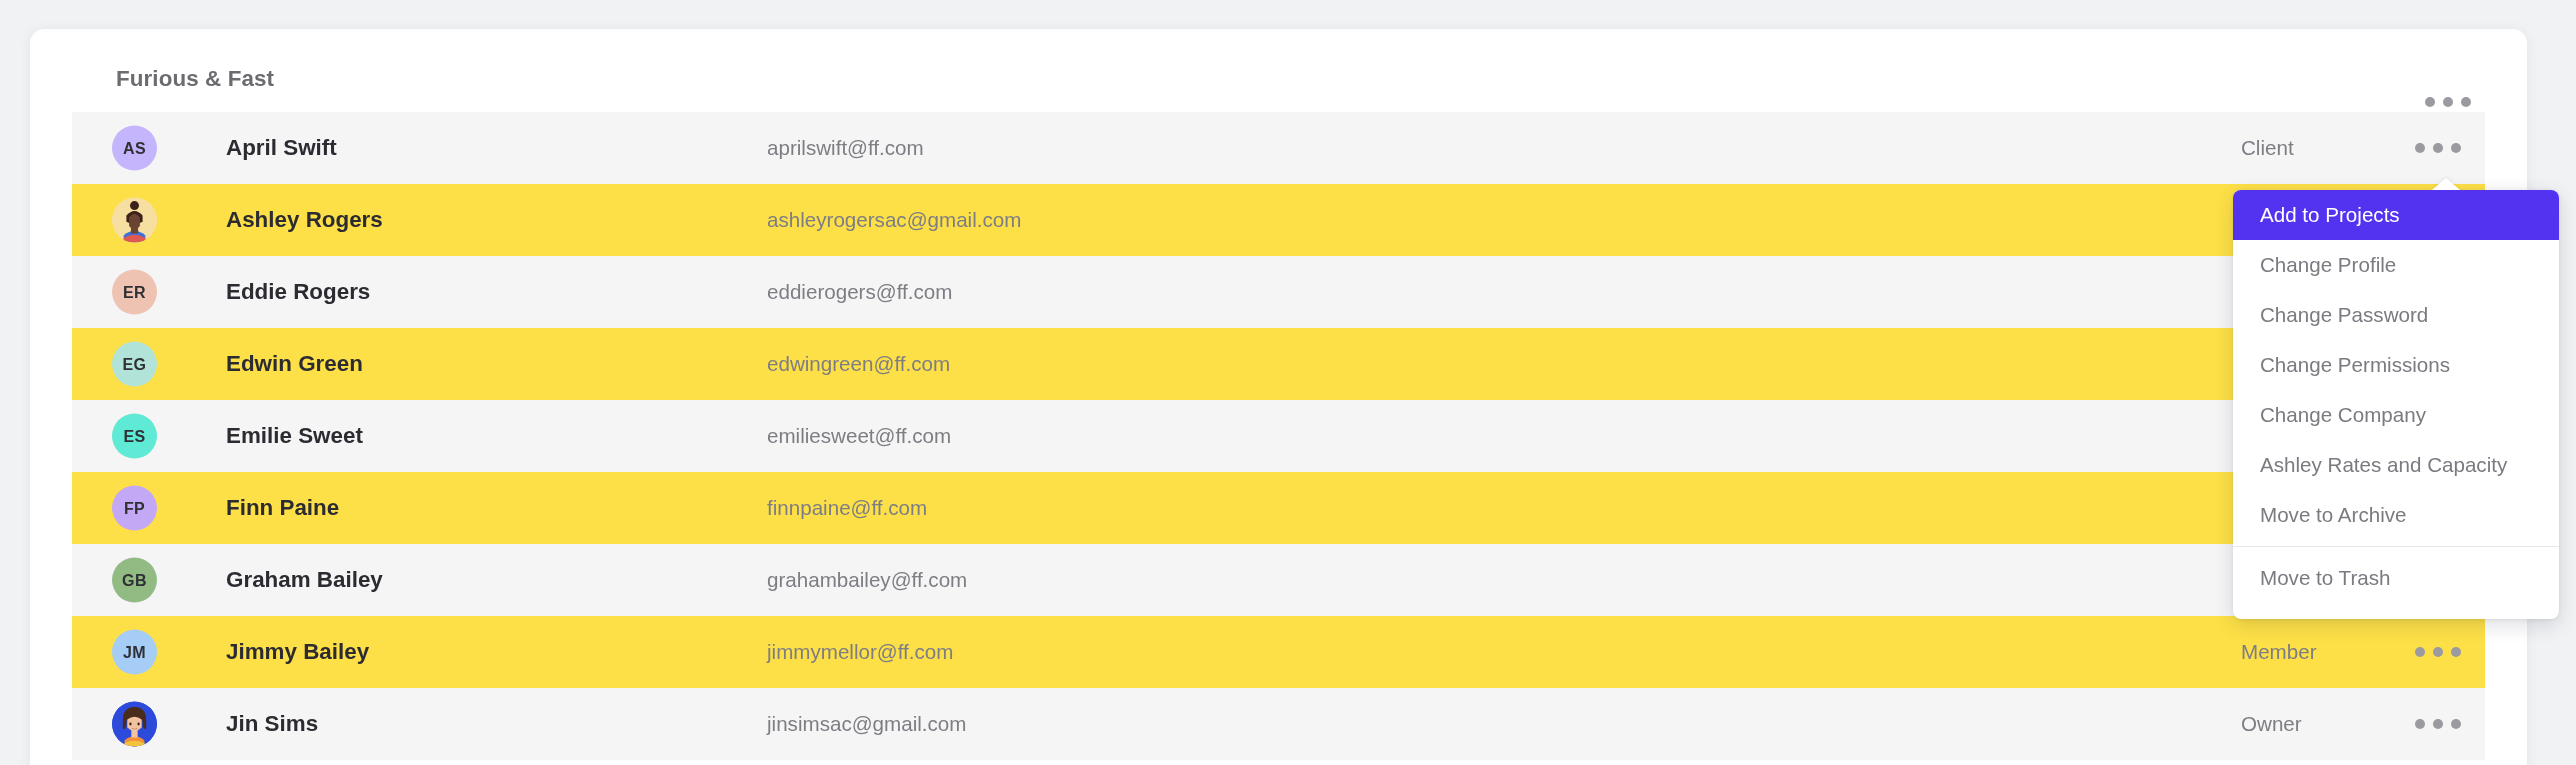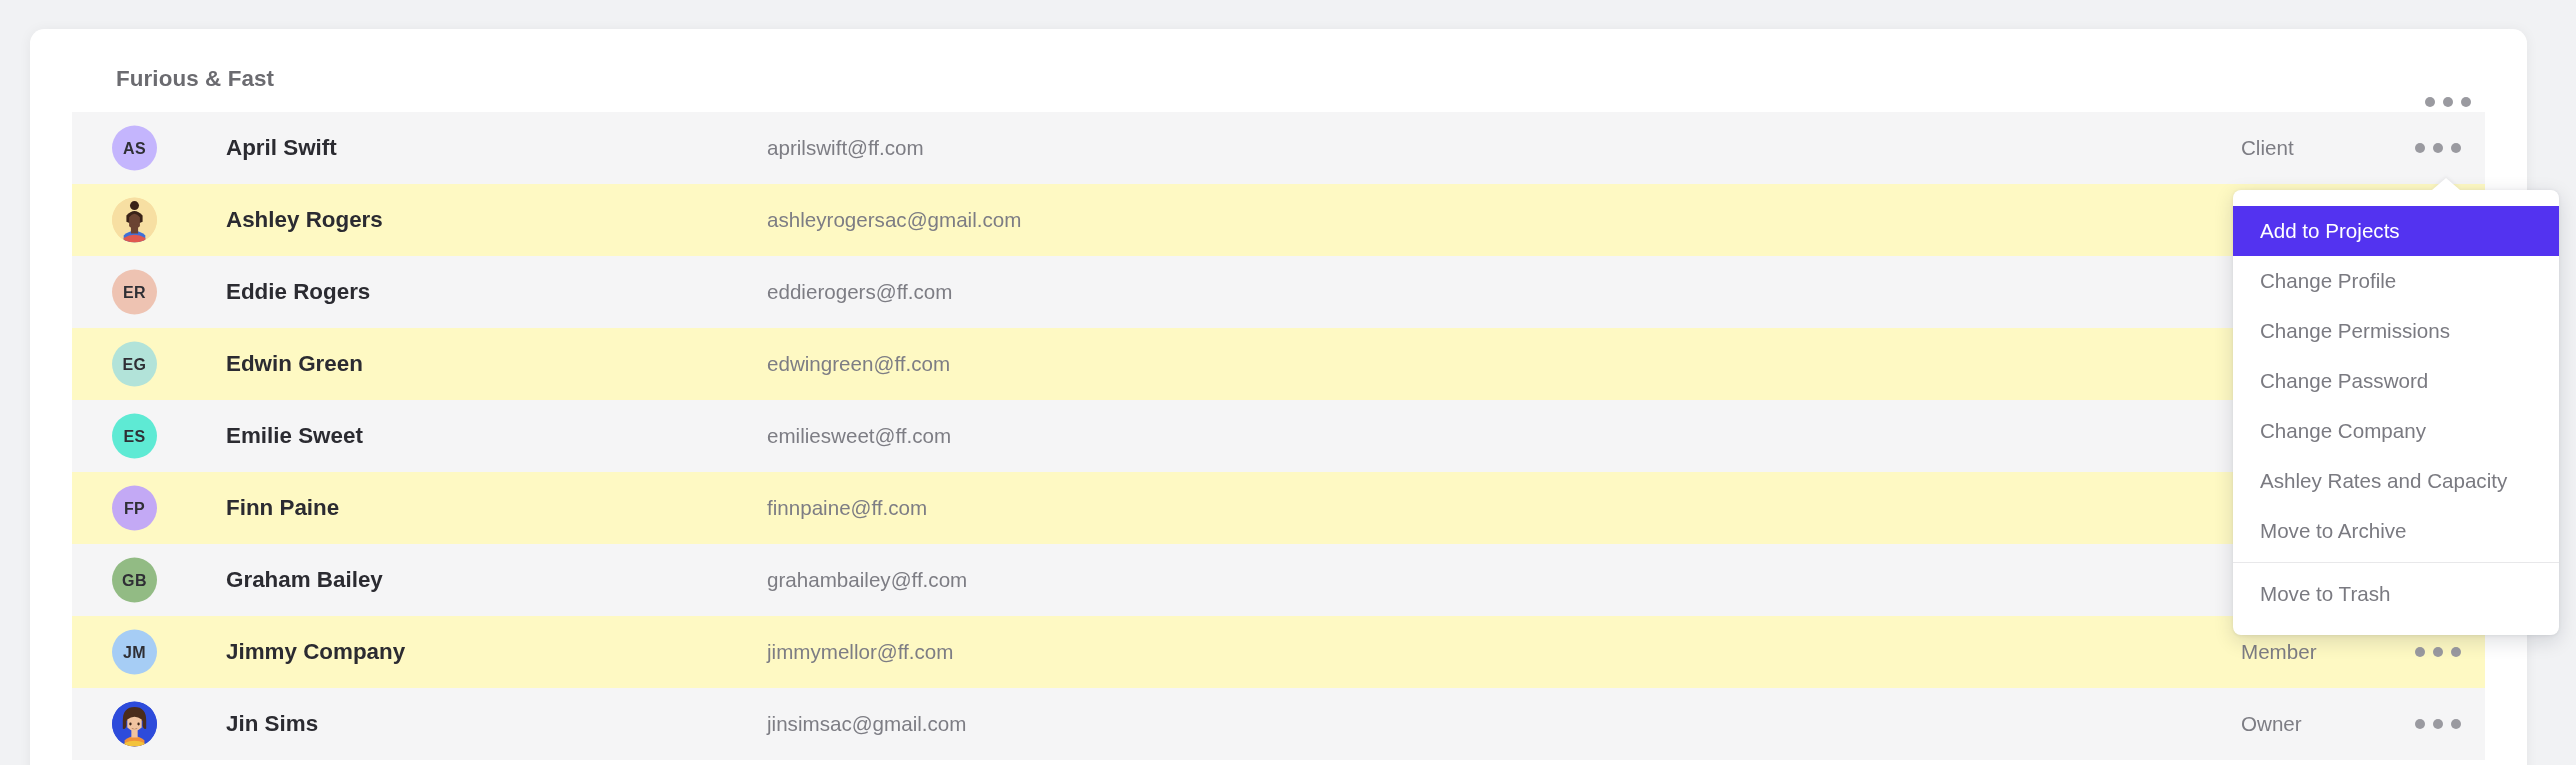--- a/index.html
+++ b/index.html
@@ -79,21 +79,21 @@
     position: absolute;
     left: 42px;
     top: 83px;
     width: 2413px;
   }
   .row {
     position: relative;
     height: 72px;
     display: flex;
     align-items: center;
-    background: #fef9c3;
+    background: #fde047;
   }
   .row.alt {
     background: #f5f5f6;
   }
 
   .avatar {
     position: absolute;
     left: 40px;
     top: 50%;
     transform: translateY(-50%);
@@ -166,21 +166,21 @@
     left: 199px;
     width: 0; height: 0;
     border-left: 14.4px solid transparent;
     border-right: 14.4px solid transparent;
     border-bottom: 12.6px solid #ffffff;
     filter: drop-shadow(0 -1.8px 1.8px rgba(16,24,40,0.05));
   }
   .menu-inner {
     border-radius: 8px;
     overflow: hidden;
-    padding-top: 16px;
+    padding-top: 0;
   }
   .menu-item {
     height: 50px;
     display: flex;
     align-items: center;
     padding-left: 27px;
     font-size: 20.6px;
     color: #7a7a81;
     white-space: nowrap;
     cursor: pointer;
@@ -294,21 +294,21 @@
         <div class="row-email">grahambailey@ff.com</div>
         <div class="row-role">Member</div>
         <div class="dots row-dots">
           <span></span>
           <span></span>
           <span></span>
         </div>
       </div>
       <div class="row">
         <div class="avatar" style="background: rgb(166, 205, 245);">JM</div>
-        <div class="row-name">Jimmy Company</div>
+        <div class="row-name">Jimmy Bailey</div>
         <div class="row-email">jimmymellor@ff.com</div>
         <div class="row-role">Member</div>
         <div class="dots row-dots">
           <span></span>
           <span></span>
           <span></span>
         </div>
       </div>
       <div class="row alt">
         <div class="avatar" style="background: rgb(45, 75, 219);">
@@ -335,22 +335,22 @@
       </div>
     </div>
 
 </div>
 
 <div class="menu">
   <div class="menu-arrow"></div>
   <div class="menu-inner" id="menu-main">
       <div class="menu-item active">Add to Projects</div>
       <div class="menu-item">Change Profile</div>
+      <div class="menu-item">Change Password</div>
       <div class="menu-item">Change Permissions</div>
-      <div class="menu-item">Change Password</div>
       <div class="menu-item">Change Company</div>
       <div class="menu-item">Ashley Rates and Capacity</div>
       <div class="menu-item">Move to Archive</div>
     </div>
   <div class="menu-sep"></div>
   <div id="menu-danger">
       <div class="menu-item">Move to Trash</div>
     </div>
 </div>
 

